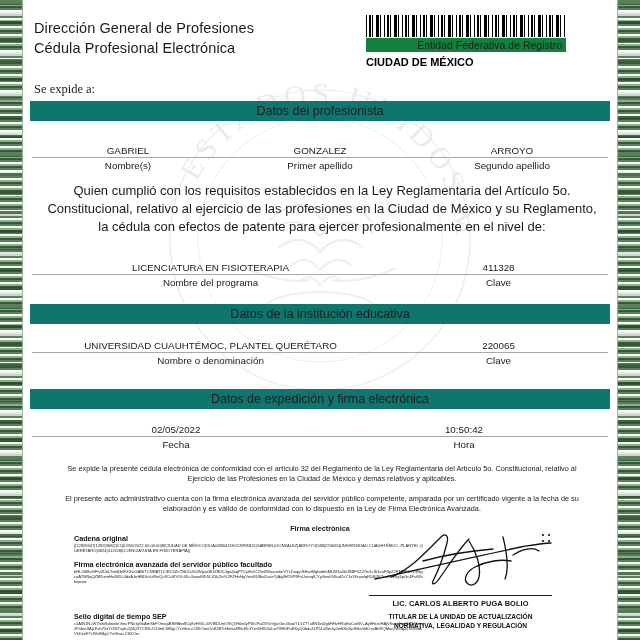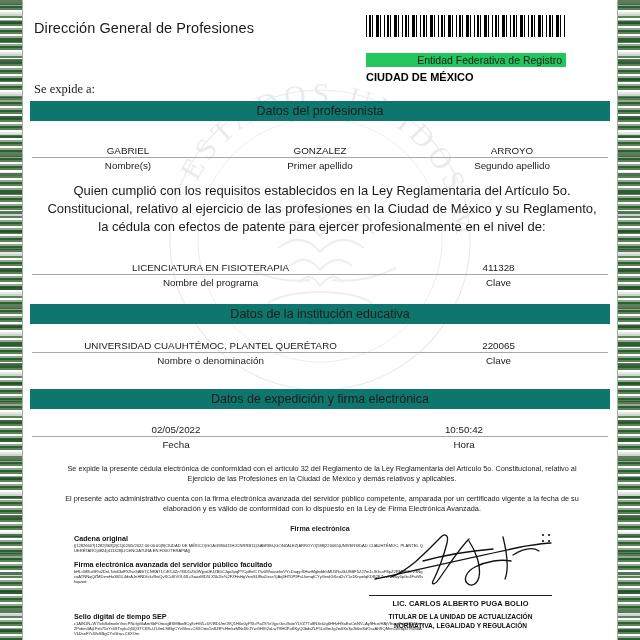--- a/index.html
+++ b/index.html
@@ -80,23 +80,23 @@
   .barcode {
     height: 22px; width: 200px;
     background-image: repeating-linear-gradient(90deg,
       #000 0px, #000 1px, #fff 1px, #fff 3px,
       #000 3px, #000 5px, #fff 5px, #fff 6px,
       #000 6px, #000 7px, #fff 7px, #fff 10px,
       #000 10px, #000 13px, #fff 13px, #fff 14px,
       #000 14px, #000 15px, #fff 15px, #fff 18px);
   }
   .entidad-bar {
-    background: #22c55e; text-align: right;
+    background: #15803d; text-align: right;
     font-size: 10.5px; color: #1b1b1b; padding: 1px 4px 1px 0;
-    margin-top: 16px;
+    margin-top: 1px;
   }
   .entidad-val {
     text-align: left; font-size: 11px; font-weight: bold;
     color: #000; padding: 4px 2px 4px 0;
   }
   table.hdr-table {
     border-collapse: collapse; width: 200px; margin-top: 2px;
   }
   table.hdr-table td, table.hdr-table th {
     border: 1px solid #555; text-align: center;
@@ -194,20 +194,21 @@
 
   <div class="border-strip border-left"></div>
   <div class="border-strip border-right"></div>
   <div class="border-inner-line" style="left:22px"></div>
   <div class="border-inner-line" style="right:22px"></div>
 
   <div class="content">
 
     <div class="hdr-title">
       <div>Dirección General de Profesiones</div>
+      <div>Cédula Profesional Electrónica</div>
     </div>
 
     <div class="barcode-box">
       <div class="barcode"></div>
       <div class="entidad-bar">Entidad Federativa de Registro</div>
       <div class="entidad-val">CIUDAD DE MÉXICO</div>
     </div>
 
     <div class="se-expide">Se expide a:</div>
 

